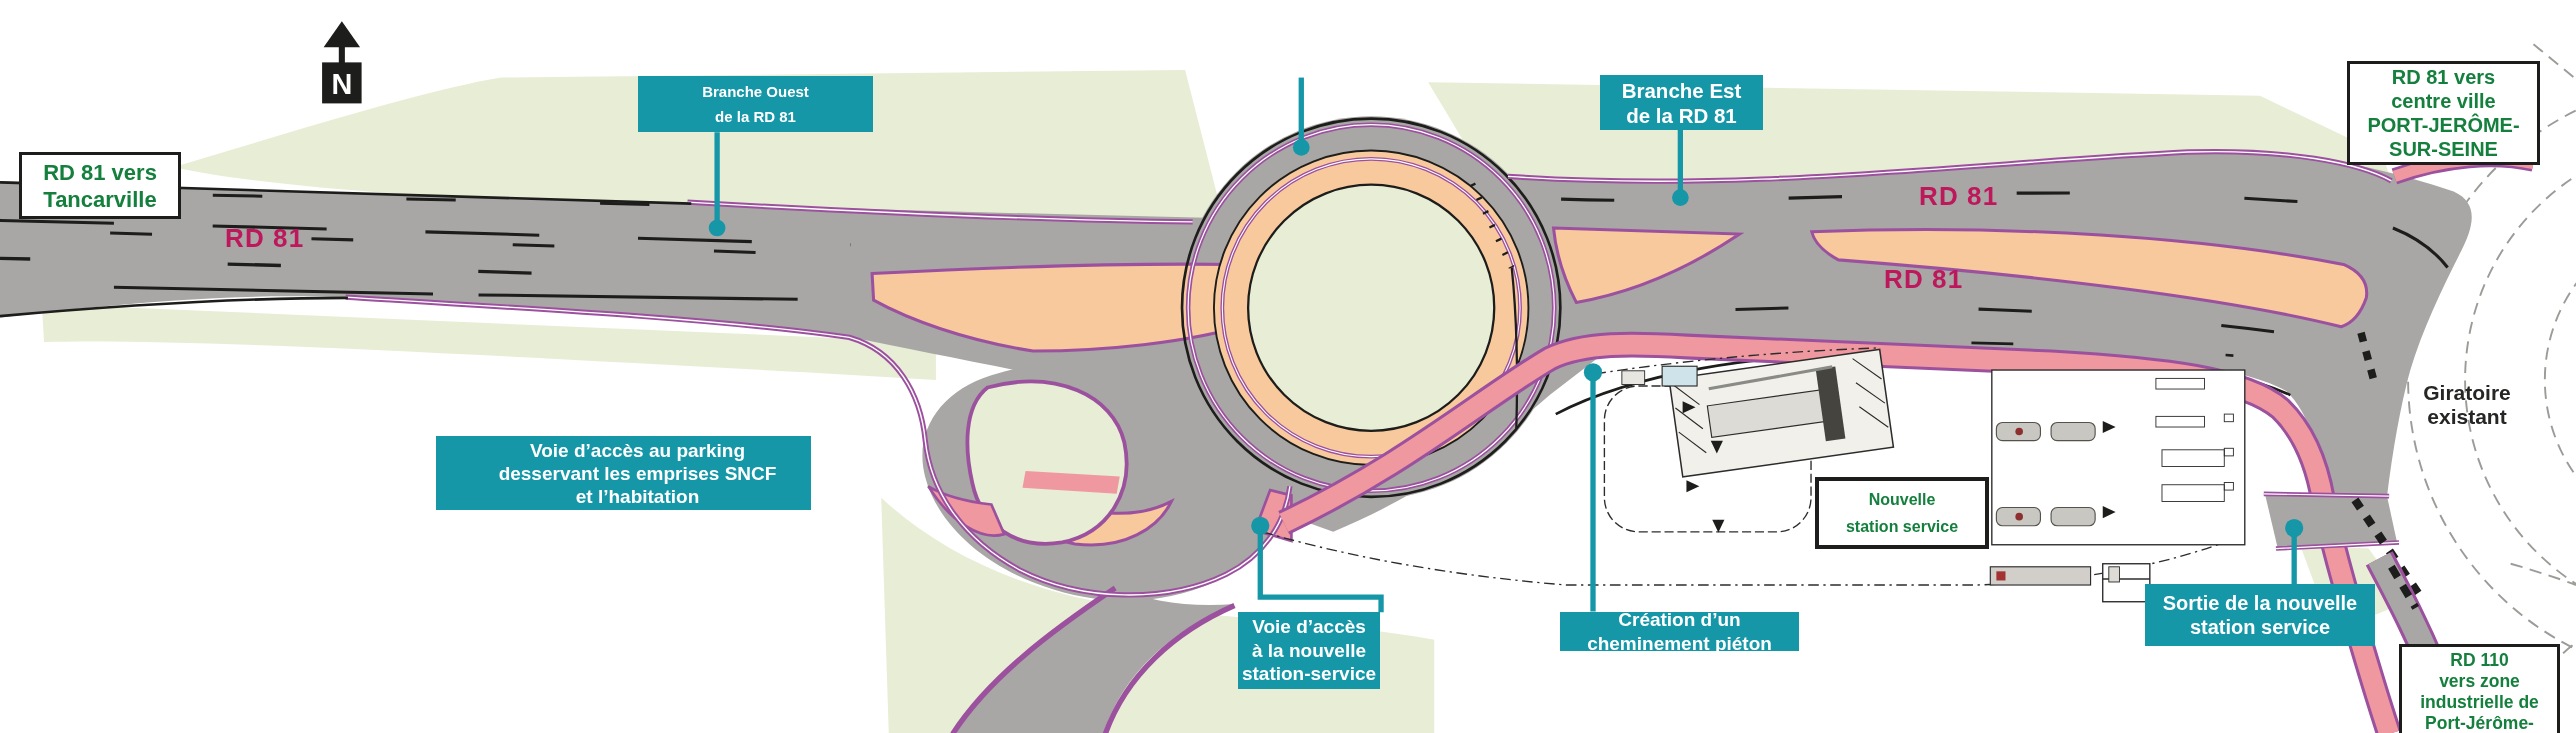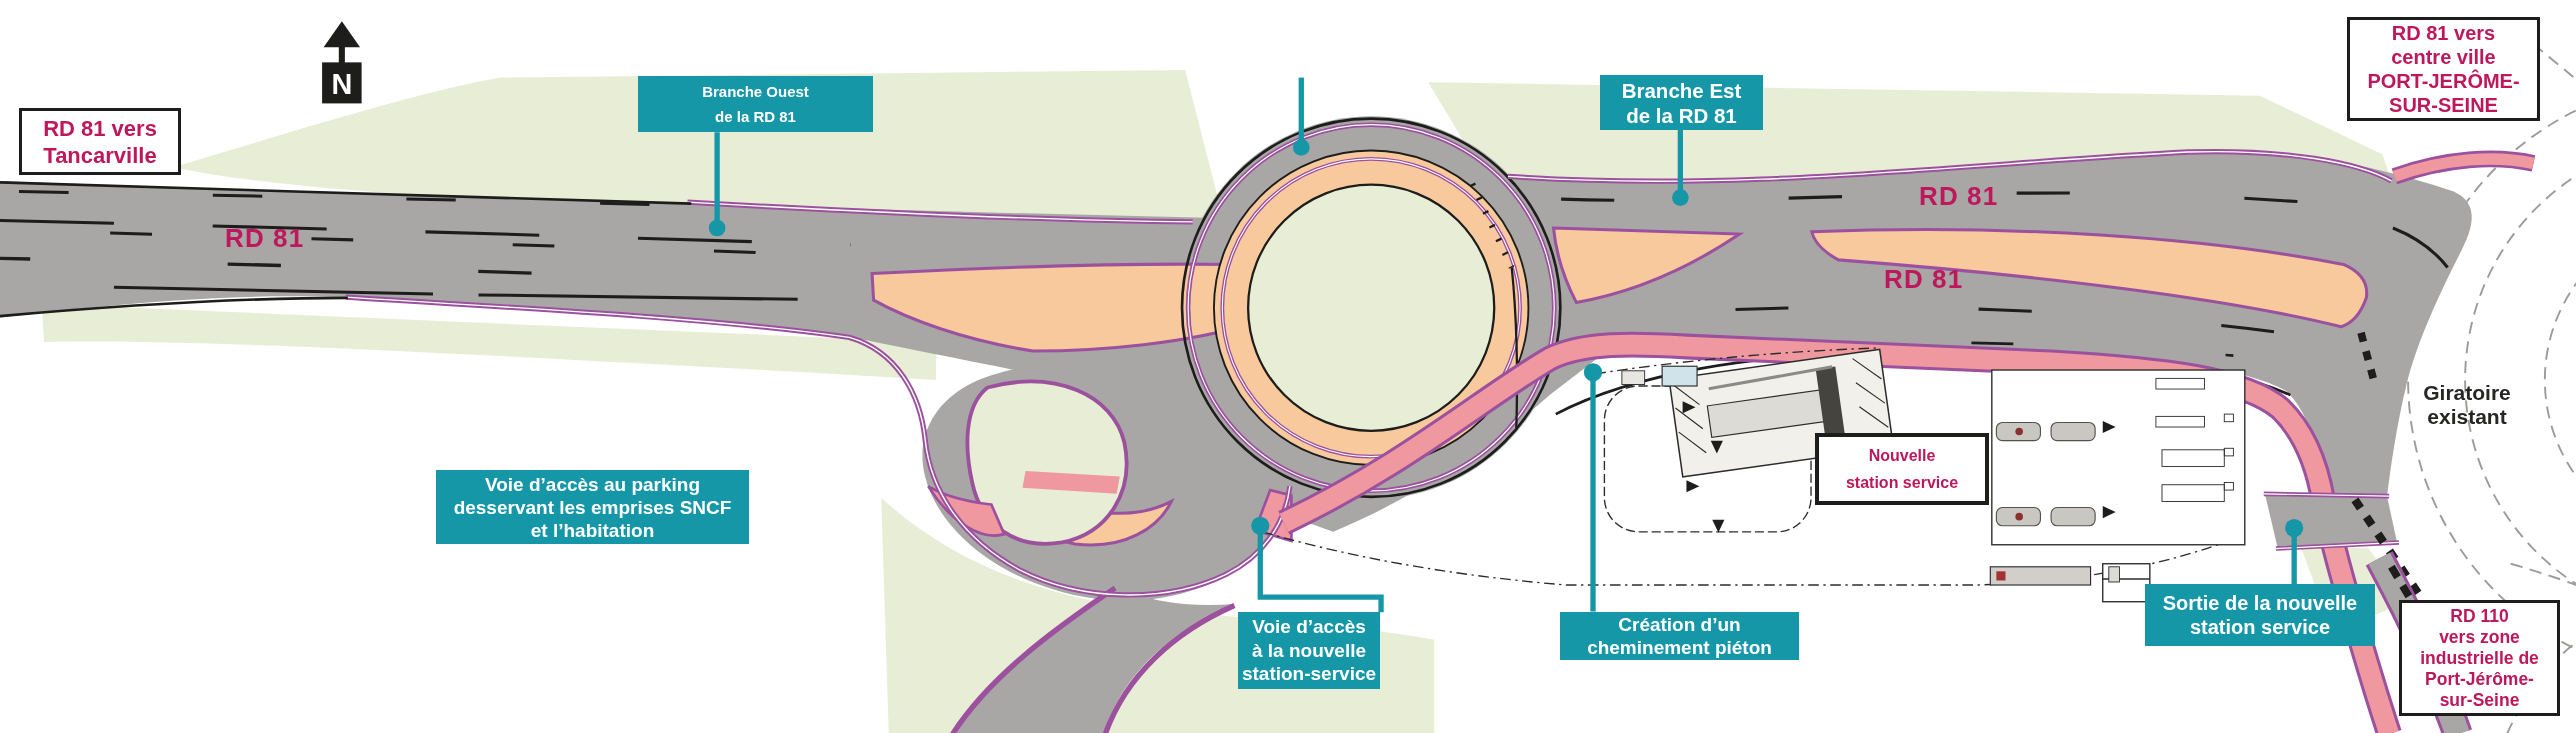--- a/index.html
+++ b/index.html
@@ -2,22 +2,22 @@
 <html style="font-size:12px"><head>
 <meta charset="utf-8">
 <style>
   html,body{margin:0;padding:0;background:#ffffff;}
   .map{position:relative;width:2576px;height:734px;background:#ffffff;overflow:hidden;
        font-family:"Liberation Sans",sans-serif;}
   .map svg{position:absolute;left:0;top:0;}
   .callout{position:absolute;background:#1597a8;color:#ffffff;font-weight:bold;text-align:center;
            display:flex;flex-direction:column;justify-content:center;z-index:30;}
   .callout span{display:block;}
-  .wbox{position:absolute;background:#ffffff;border:3.8px solid #1d1d1b;color:#be185d;font-weight:bold;
-        text-align:center;display:flex;flex-direction:column;justify-content:center;z-index:30;box-sizing:border-box;}
+  .wbox{position:absolute;background:#ffffff;border:3.8px solid #1d1d1b;color:#15803d;font-weight:bold;
+        text-align:center;display:flex;flex-direction:column;justify-content:center;z-index:30;box-sizing:border-box;margin-top:44px;}
   .plainlabel{position:absolute;color:#262624;font-weight:bold;text-align:center;z-index:25;}
   .roadlabel{position:absolute;color:#be185d;font-weight:bold;letter-spacing:1.1px;z-index:20;}
 </style>
 </head>
 <body>
 
 <div class="map">
 
 <svg width="2576" height="734" viewBox="0 0 3391 966">
 
@@ -234,33 +234,33 @@
   <span>de la RD 81</span>
 </div>
 
 
 <div class="callout" style="left:1600px;top:75px;width:163px;height:55px;font-size:20.5px;line-height:25px;">
   <span>Branche Est</span>
   <span>de la RD 81</span>
 </div>
 
 
-<div class="callout" style="left:436px;top:470px;width:313px;height:74px;font-size:19px;line-height:23px;">
+<div class="callout" style="left:436px;top:436px;width:347px;height:74px;font-size:19px;line-height:23px;padding-left:28px;">
   <span>Voie d’accès au parking</span>
   <span>desservant les emprises SNCF</span>
   <span>et l’habitation</span>
 </div>
 
 <div class="callout" style="left:1238px;top:612px;width:142px;height:77px;font-size:19px;line-height:23.5px;">
   <span>Voie d’accès</span>
   <span>à la nouvelle</span>
   <span>station-service</span>
 </div>
 
-<div class="callout" style="left:1560px;top:612px;width:239px;height:48px;font-size:19px;line-height:23.5px;">
+<div class="callout" style="left:1560px;top:612px;width:239px;height:39px;font-size:19px;line-height:23.5px;">
   <span>Création d’un</span>
   <span>cheminement piéton</span>
 </div>
 
 <div class="callout" style="left:2145px;top:584px;width:230px;height:62px;font-size:20px;line-height:24px;">
   <span>Sortie de la nouvelle</span>
   <span>station service</span>
 </div>
 
 <div class="roadlabel" style="left:225px;top:223px;font-size:26px;">RD 81</div>

